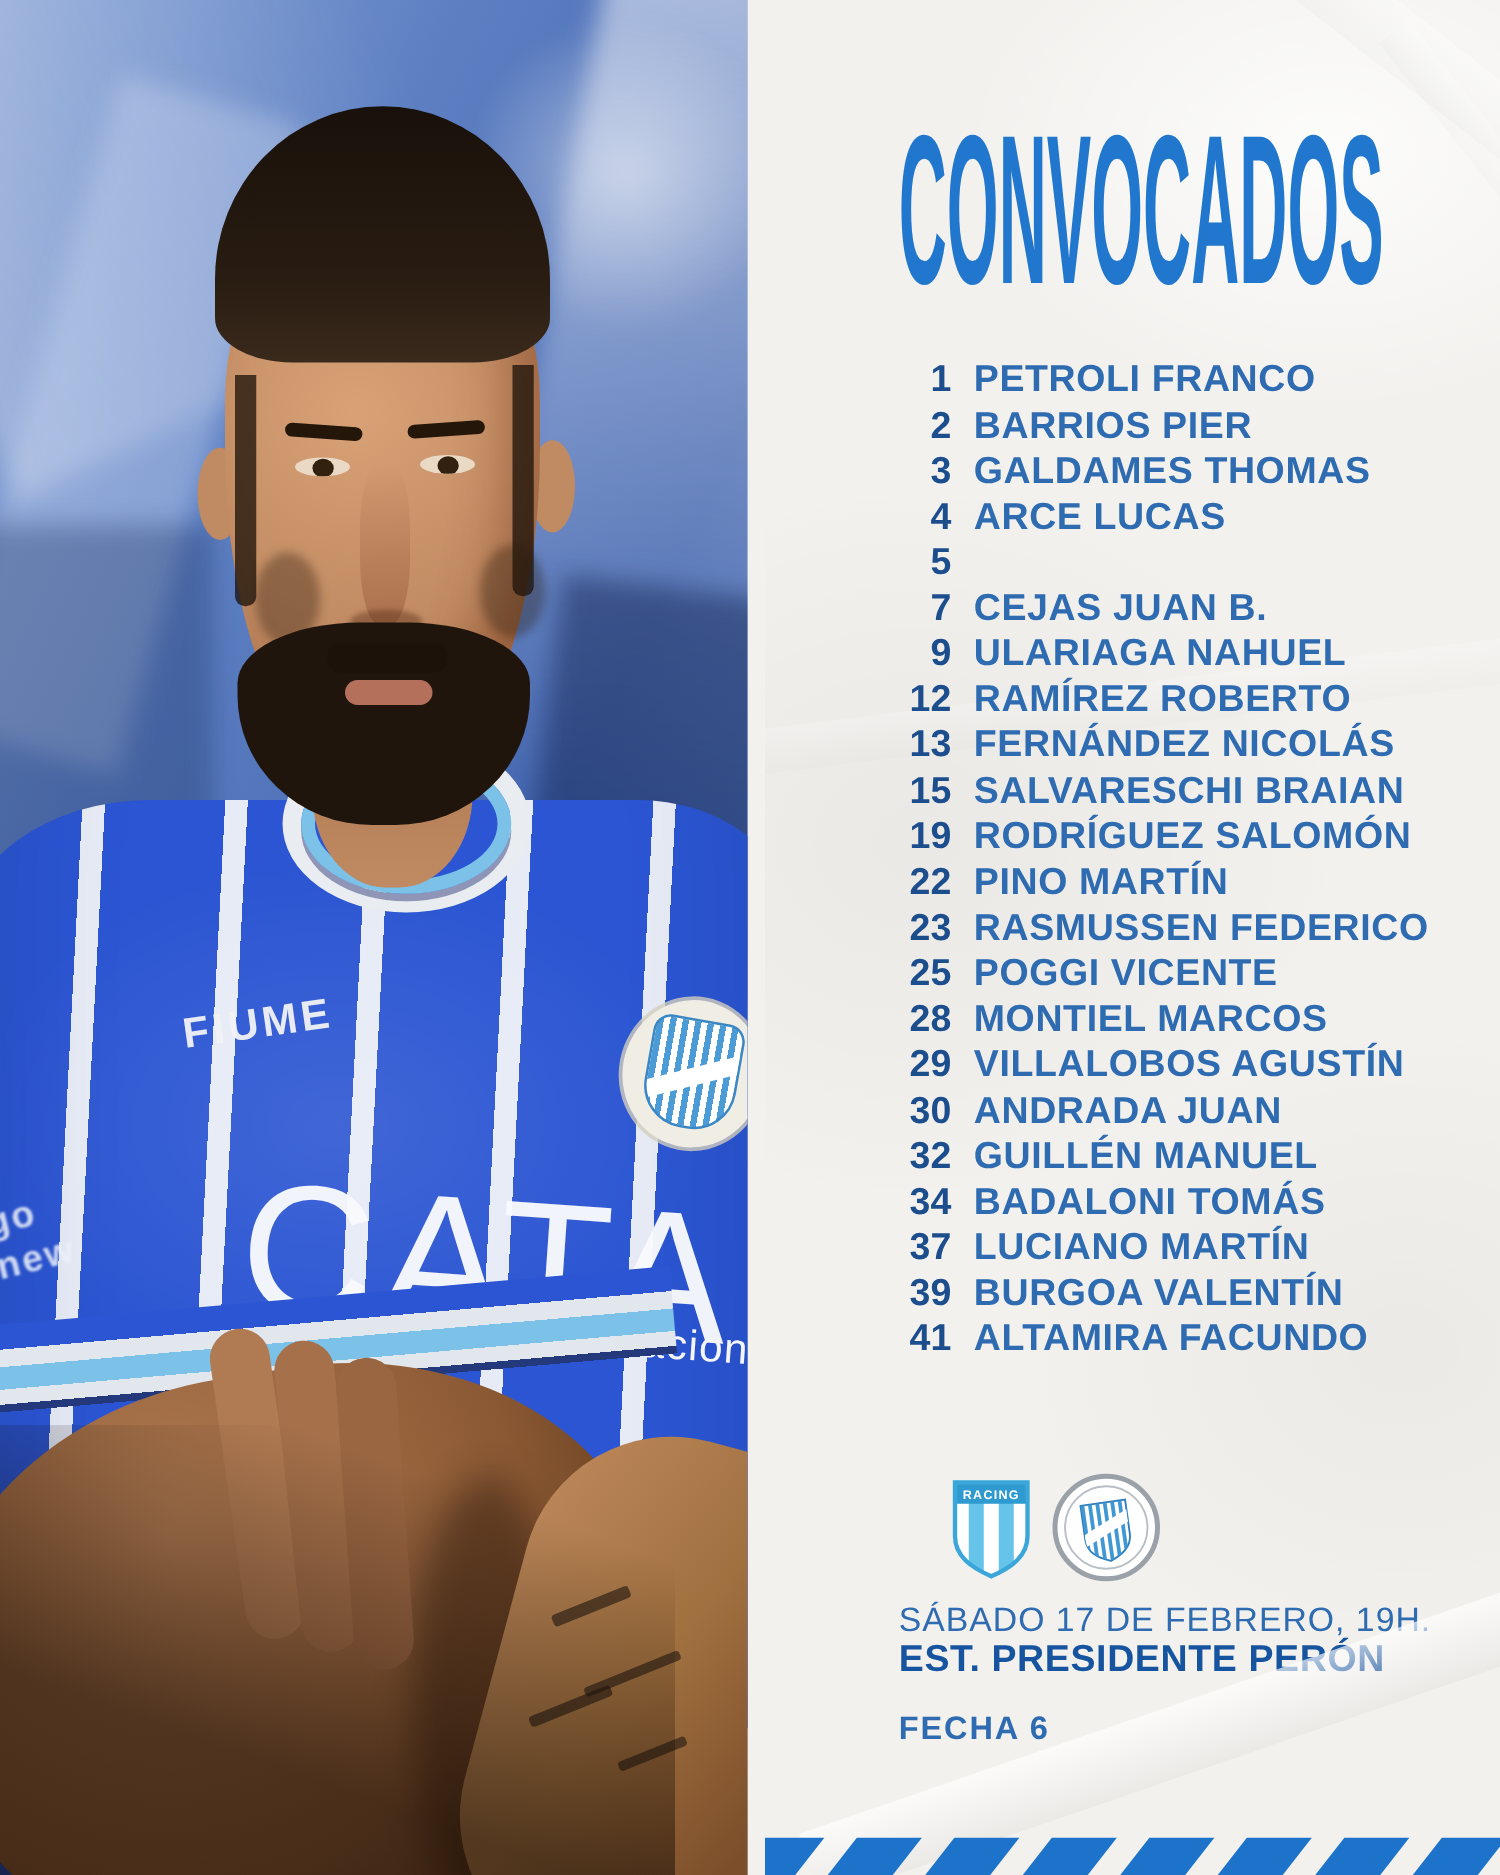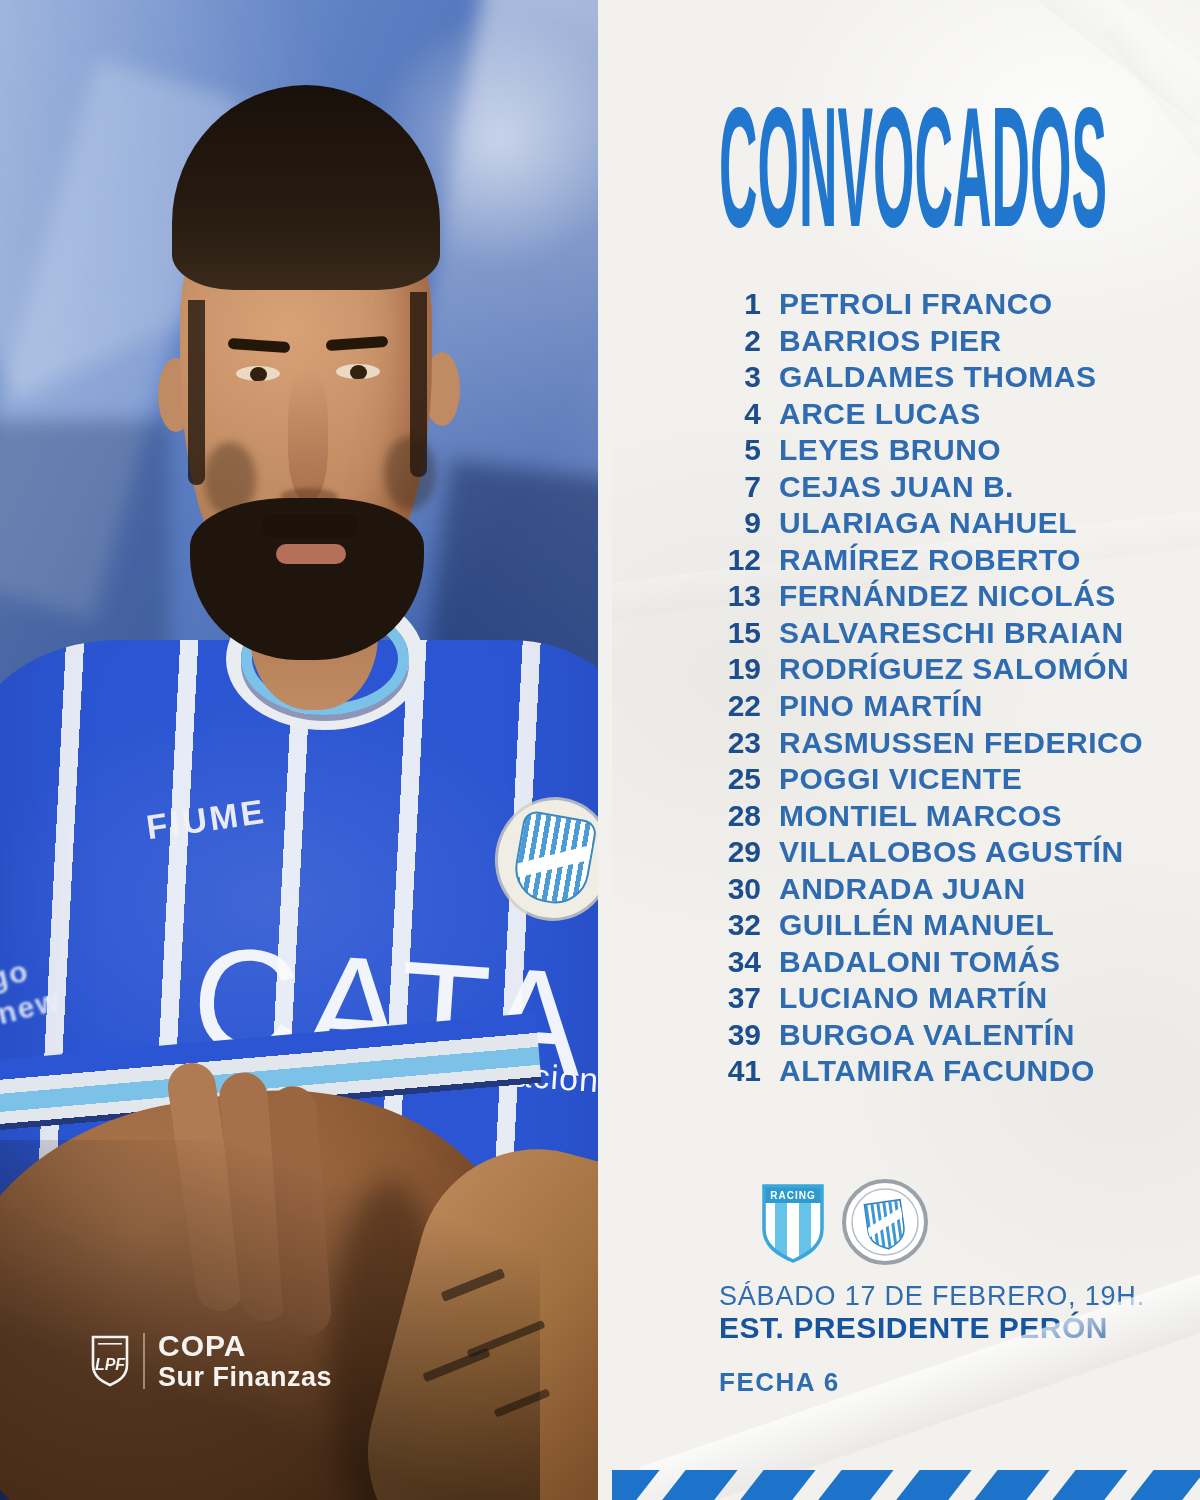--- a/index.html
+++ b/index.html
@@ -203,32 +203,20 @@
   <div class="abs forearm"></div>
   <div class="abs tat t1"></div>
   <div class="abs tat t2"></div>
   <div class="abs tat t3"></div>
   <div class="abs tat t4"></div>
   <div class="abs finger f1"></div>
   <div class="abs finger f2"></div>
   <div class="abs finger f3"></div>
   <div class="abs photo-bottom-shade"></div>
 
-  <div class="abs copa">
-    <svg width="40" height="52" viewBox="0 0 40 52">
-      <path d="M3 2 H37 V30 C37 41 29 46 20 50 C11 46 3 41 3 30 Z" fill="none" stroke="#f5f3ef" stroke-width="2.6"></path>
-      <rect x="8" y="8" width="24" height="1.6" fill="#f5f3ef"></rect>
-      <text x="20" y="35" font-size="16" font-weight="bold" font-style="italic" fill="#f5f3ef" text-anchor="middle" font-family="Liberation Sans, sans-serif">LPF</text>
-    </svg>
-    <div class="copa-div"></div>
-    <div>
-      <div class="copa-name">COPA</div>
-      <div class="copa-sub">Sur Finanzas</div>
-    </div>
-  </div>
 </div>
 
 <div class="panel">
   <div class="crease c1"></div>
   <div class="crease c2"></div>
   <div class="crease c4"></div>
 
   <div class="title-wrap">
     <svg width="602" height="140" viewBox="0 0 602 140">
       <text x="301" y="130" text-anchor="middle" font-size="170" textLength="388" lengthAdjust="spacingAndGlyphs">CONVOCADOS</text>
@@ -247,21 +235,20 @@
       <div class="player-row">
         <span class="pnum">3</span>
         <span class="pname">GALDAMES THOMAS</span>
       </div>
       <div class="player-row">
         <span class="pnum">4</span>
         <span class="pname">ARCE LUCAS</span>
       </div>
       <div class="player-row">
         <span class="pnum">5</span>
-        <span class="pname">LEYES BRUNO</span>
       </div>
       <div class="player-row">
         <span class="pnum">7</span>
         <span class="pname">CEJAS JUAN B.</span>
       </div>
       <div class="player-row">
         <span class="pnum">9</span>
         <span class="pname">ULARIAGA NAHUEL</span>
       </div>
       <div class="player-row">

